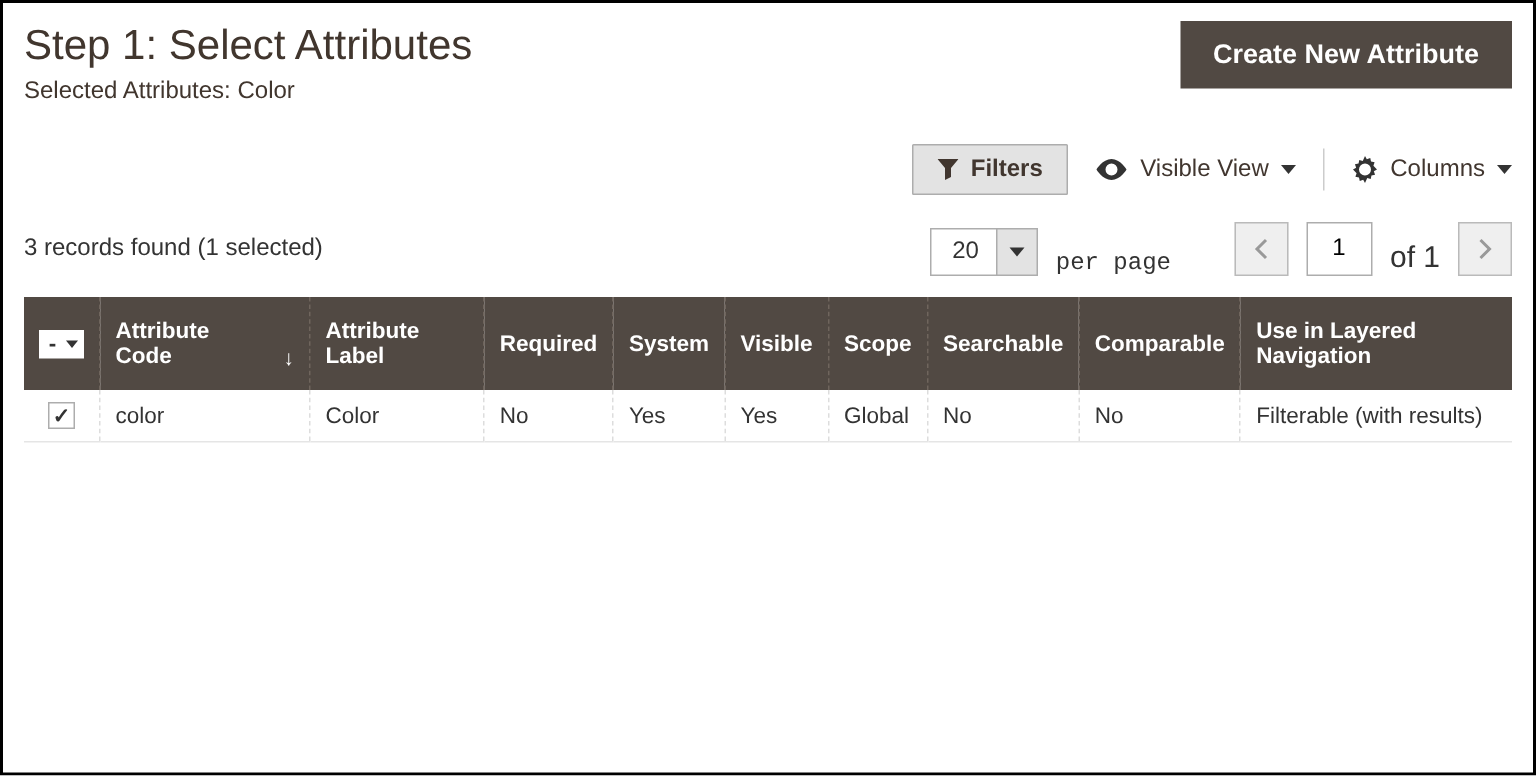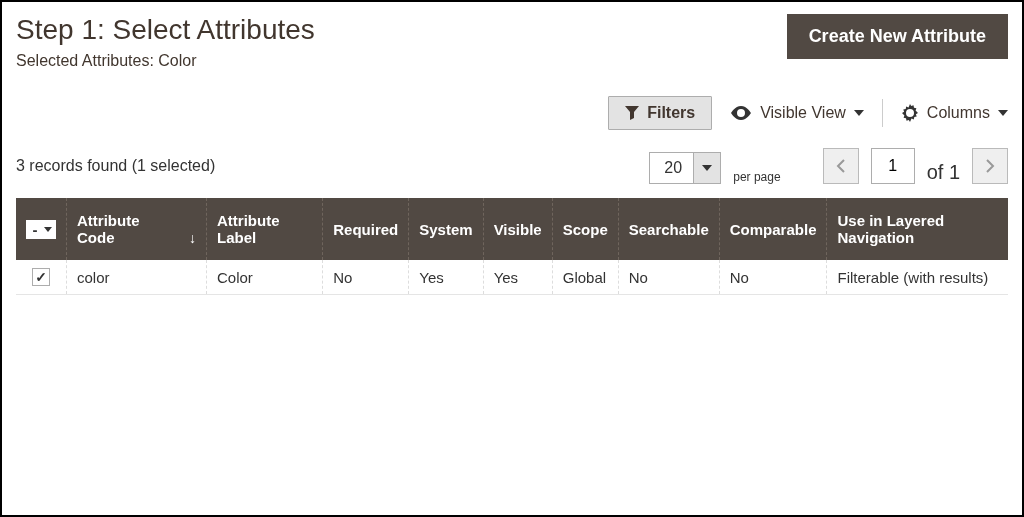--- a/index.html
+++ b/index.html
@@ -110,21 +110,21 @@
   }
   .select-btn {
     border: 1px solid #adadad;
     background: #e3e3e3;
     width: 28px;
     display: flex;
     align-items: center;
     justify-content: center;
     cursor: pointer;
   }
-  .per-page { font-size: 12px; }
+  .per-page { font-size: 16px; font-family: Liberation Mono, monospace; }
   .pager-btn {
     width: 36px;
     height: 36px;
     border: 1px solid #bababa;
     background: #efefef;
     display: flex;
     align-items: center;
     justify-content: center;
     cursor: pointer;
     color: #999;

